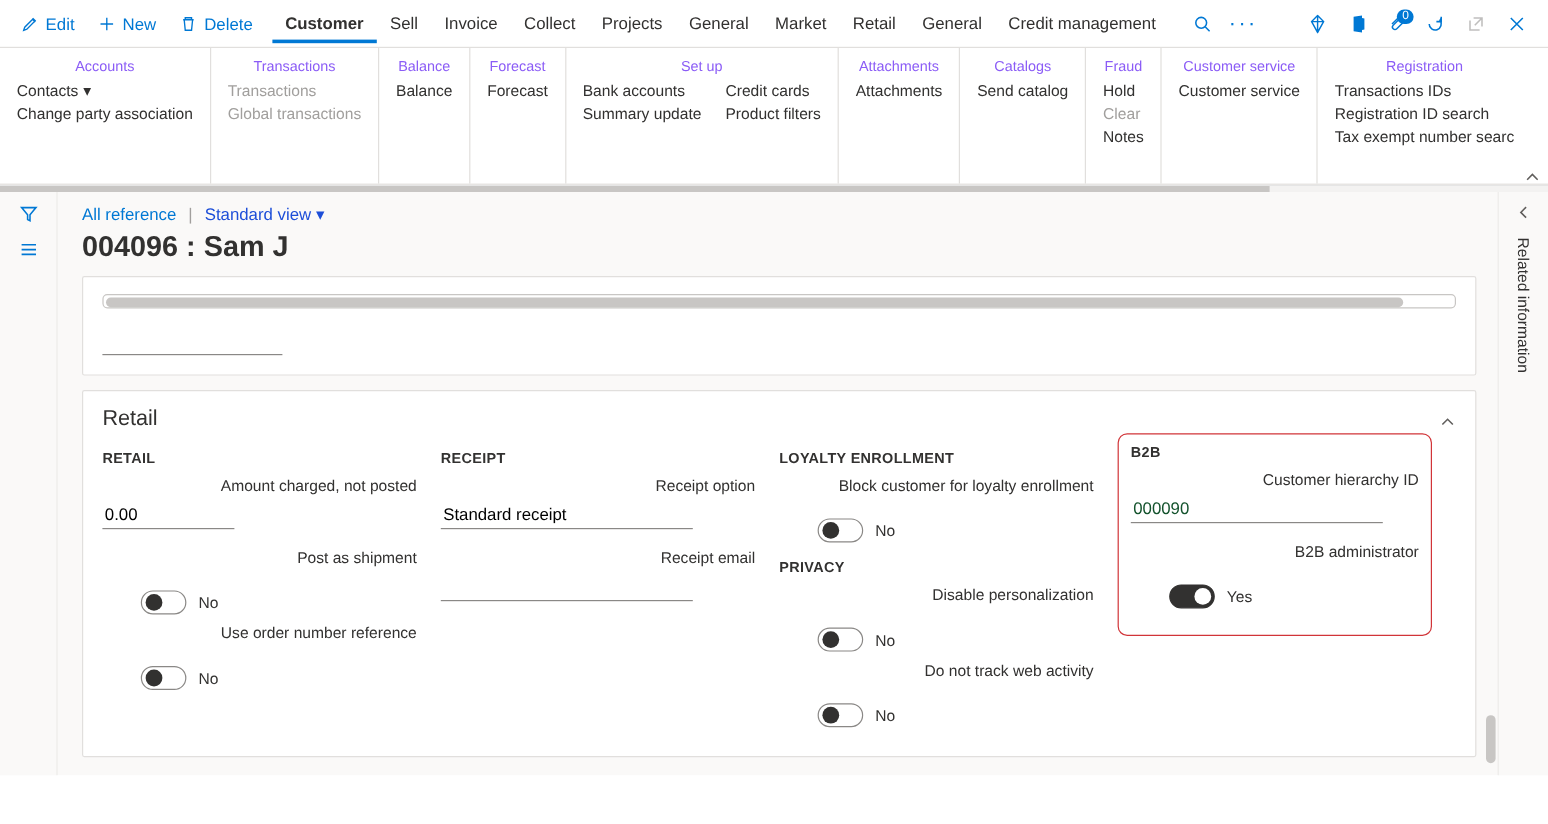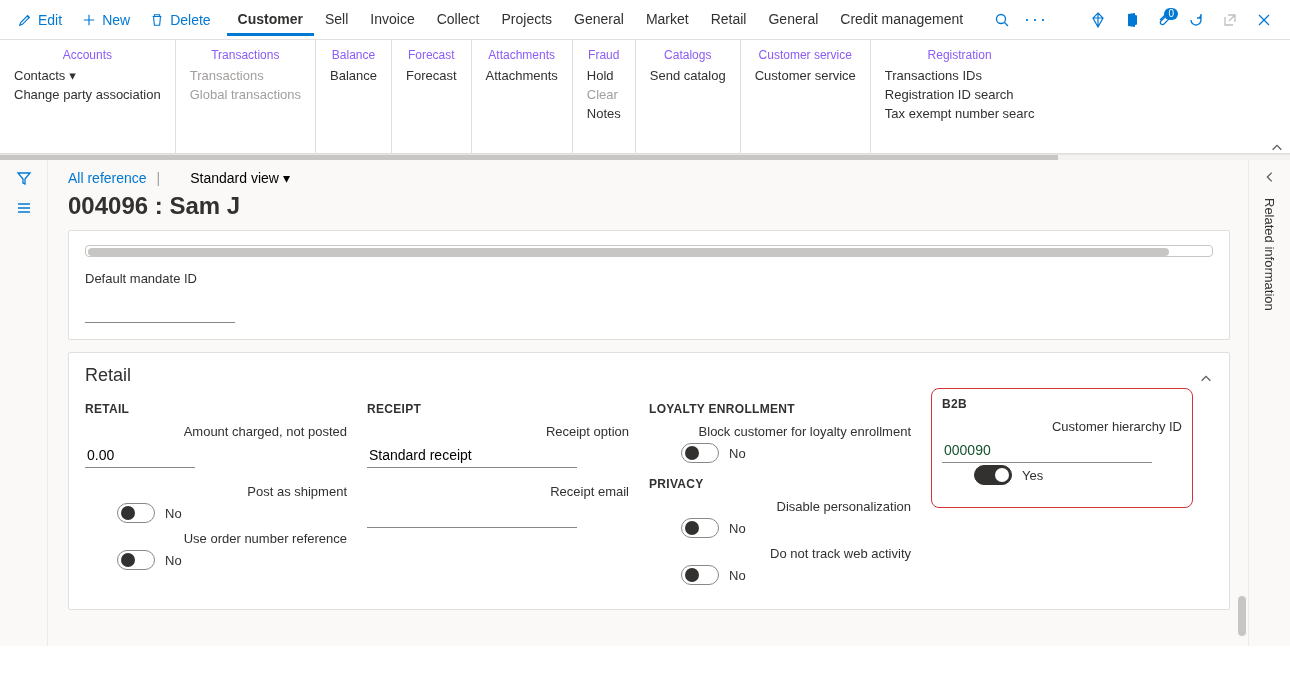--- a/index.html
+++ b/index.html
@@ -33,39 +33,39 @@
 .left-rail { width: 48px; border-right: 1px solid #edebe9; display:flex; flex-direction:column; align-items:center; padding-top:10px; gap:14px; background:#faf9f8;}
 .left-rail .rail-icon { color:#0078d4; cursor:pointer; }
 .content { flex:1; overflow:auto; padding: 0 18px 12px 20px; position:relative; }
 .right-rail { width: 42px; border-left:1px solid #edebe9; background:#faf9f8; display:flex; flex-direction:column; align-items:center; padding-top:10px; gap:6px; }
 .right-rail .vtext { writing-mode: vertical-rl; color:#323130; font-size:13px; margin-top:8px; }
 
 
 .bc { display:flex; align-items:center; gap:10px; padding:10px 0 4px; font-size:14px; }
 .bc a { color:#0078d4; cursor:pointer; }
 .bc .divider { color:#a19f9d; }
-.bc .view { color:#000000; display:flex; gap:4px; cursor:pointer;margin-left:20px;}
+.bc .view { color:#1d4ed8; display:flex; gap:4px; cursor:pointer;}
 .page-title { font-size:24px; font-weight:600; padding: 2px 0 10px; }
 
 
 .card { background:#fff; border:1px solid #e1dfdd; border-radius:2px; margin-bottom:12px; padding:10px 16px 16px; }
 .card .inner-scroll { height:12px; background:#fff; border:1px solid #c8c6c4; border-radius:4px; margin:4px 0 14px; position:relative; }
 .card .inner-scroll .thumb { position:absolute; left:2px; top:2px; height:8px; width:96%; background:#c8c6c4; border-radius:4px; }
 .small-label { font-size:13px; color:#323130; margin-bottom:12px; }
 .underline-input { border:none; border-bottom:1px solid #8a8886; background:transparent; font-size:14px; padding:4px 2px; width:150px; outline:none; }
 .underline-input.right { }
 
 
 .section-head { display:flex; justify-content:space-between; align-items:center; }
 .section-title { font-size:18px; color:#323130; padding:2px 0 8px; }
 .cols { display:flex; }
 .col { flex:0 0 25%; padding-right:20px; }
 .group-title { font-size:12px; font-weight:700; letter-spacing:.3px; color:#323130; margin:8px 0 8px; text-transform:uppercase; }
 .field-label { font-size:13px; color:#323130; margin:6px 0 4px;text-align:right; }
-.toggle-row { display:flex; align-items:center; gap:10px; margin:2px 0 8px;padding-left:32px; }
+.toggle-row { display:flex; align-items:center; gap:10px; margin:20px 0 8px;padding-left:32px; }
 .toggle { width:38px; height:20px; border:1px solid #8a8886; border-radius:10px; position:relative; background:#fff; cursor:pointer; }
 .toggle .knob { width:14px; height:14px; border-radius:50%; background:#323130; position:absolute; top:2px; left:3px; transition: left .1s; }
 .toggle.on { background:#323130; border-color:#323130; }
 .toggle.on .knob { background:#fff; left:20px; }
 .val-input { border:none; border-bottom:1px solid #8a8886; width:210px; font-size:14px; padding:4px 2px; outline:none; }
 .highlight-box { border:1.5px solid #d13438; border-radius:8px; padding:0 10px 14px; margin-top:-6px; }
 .link-value { color:#14532d; }
 
 
 .content-vscroll { position:absolute; right:2px; bottom:10px; width:8px; height:40px; background:#c8c6c4; border-radius:4px; }
@@ -187,42 +187,55 @@
   </div>
   <div class="ribbon-group">
     <div class="ribbon-group-title">Forecast</div>
     <div class="ribbon-cols">
         <div class="ribbon-col">
       <div class="ribbon-item">Forecast</div>
     </div>
       </div>
   </div>
   <div class="ribbon-group">
+    <div class="ribbon-group-title">Set up</div>
+    <div class="ribbon-cols">
+      <div class="ribbon-col">
+        <div class="ribbon-item">Bank accounts</div>
+        <div class="ribbon-item">Summary update</div>
+      </div>
+      <div class="ribbon-col">
+        <div class="ribbon-item">Credit cards</div>
+        <div class="ribbon-item">Product filters</div>
+      </div>
+    </div>
+  </div>
+  <div class="ribbon-group">
     <div class="ribbon-group-title">Attachments</div>
     <div class="ribbon-cols">
         <div class="ribbon-col">
       <div class="ribbon-item">Attachments</div>
+    </div>
+      </div>
+  </div>
+  <div class="ribbon-group">
+    <div class="ribbon-group-title">Catalogs</div>
+    <div class="ribbon-cols">
+        <div class="ribbon-col">
+      <div class="ribbon-item">Send catalog</div>
     </div>
       </div>
   </div>
   <div class="ribbon-group">
     <div class="ribbon-group-title">Fraud</div>
     <div class="ribbon-cols">
         <div class="ribbon-col">
       <div class="ribbon-item">Hold</div>
       <div class="ribbon-item disabled">Clear</div>
       <div class="ribbon-item">Notes</div>
-    </div>
-      </div>
-  </div>
-  <div class="ribbon-group">
-    <div class="ribbon-group-title">Catalogs</div>
-    <div class="ribbon-cols">
-        <div class="ribbon-col">
-      <div class="ribbon-item">Send catalog</div>
     </div>
       </div>
   </div>
   <div class="ribbon-group">
     <div class="ribbon-group-title">Customer service</div>
     <div class="ribbon-cols">
         <div class="ribbon-col">
       <div class="ribbon-item">Customer service</div>
     </div>
       </div>
@@ -269,21 +282,20 @@
         <span>Standard view</span>
         <span>▾</span>
       </span>
     </div>
     <div class="page-title">004096 : Sam J</div>
 
     <div class="card">
       <div class="inner-scroll">
           <div class="thumb"></div>
         </div>
-      <div class="small-label">Default mandate ID</div>
       <input class="underline-input" value="" style="">
     </div>
 
     <div class="card">
       <div class="section-head">
         <div class="section-title">Retail</div>
         <span>
           <svg width="14" height="14" viewBox="0 0 16 16">
               <path fill="none" stroke="#605e5c" stroke-width="1.5" d="M3 10l5-5 5 5"></path>
             </svg>
@@ -343,20 +355,21 @@
               </div>
             <span>No</span>
           </div>
         </div>
 
         <div class="col">
           <div class="highlight-box">
             <div class="group-title">B2B</div>
             <div class="field-label">Customer hierarchy ID</div>
             <input class="val-input link-value" value="000090" style="">
+            <div class="field-label" style="margin-top:16px">B2B administrator</div>
             <div class="toggle-row">
               <div class="toggle on">
                   <div class="knob"></div>
                 </div>
               <span>Yes</span>
             </div>
           </div>
         </div>
       </div>
     </div>

